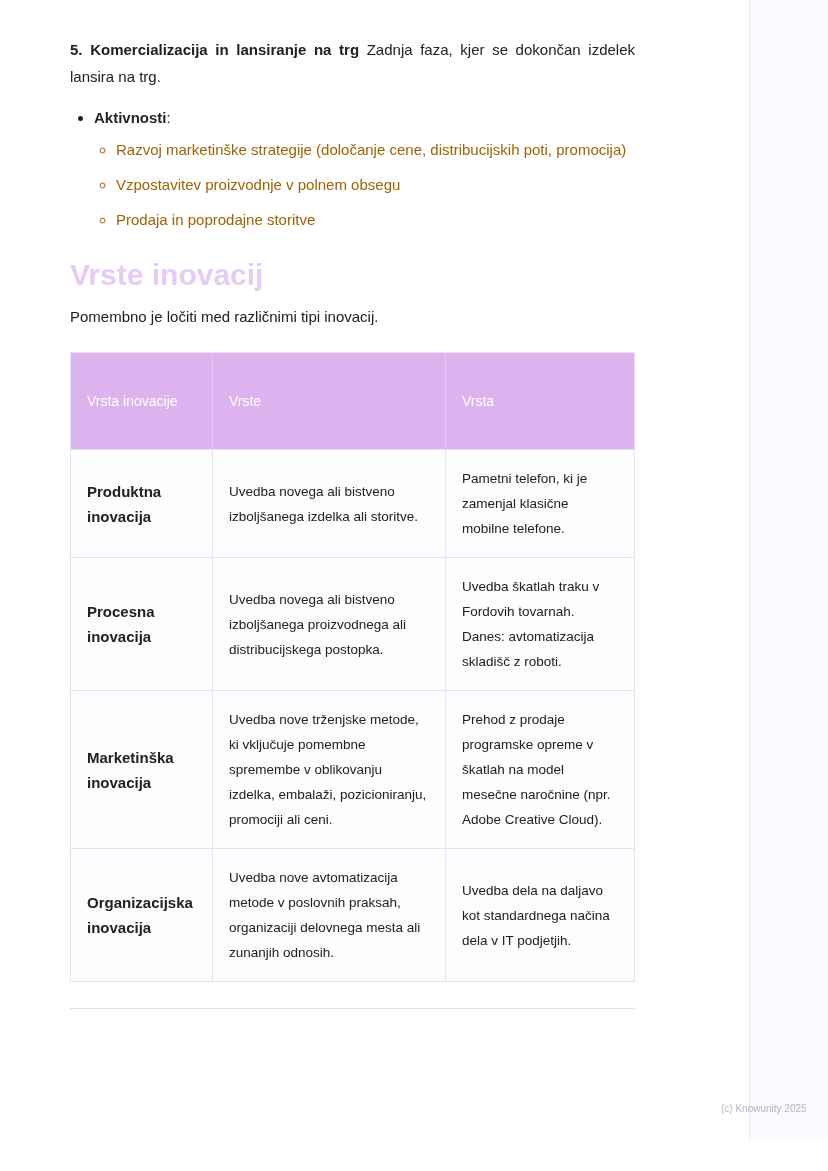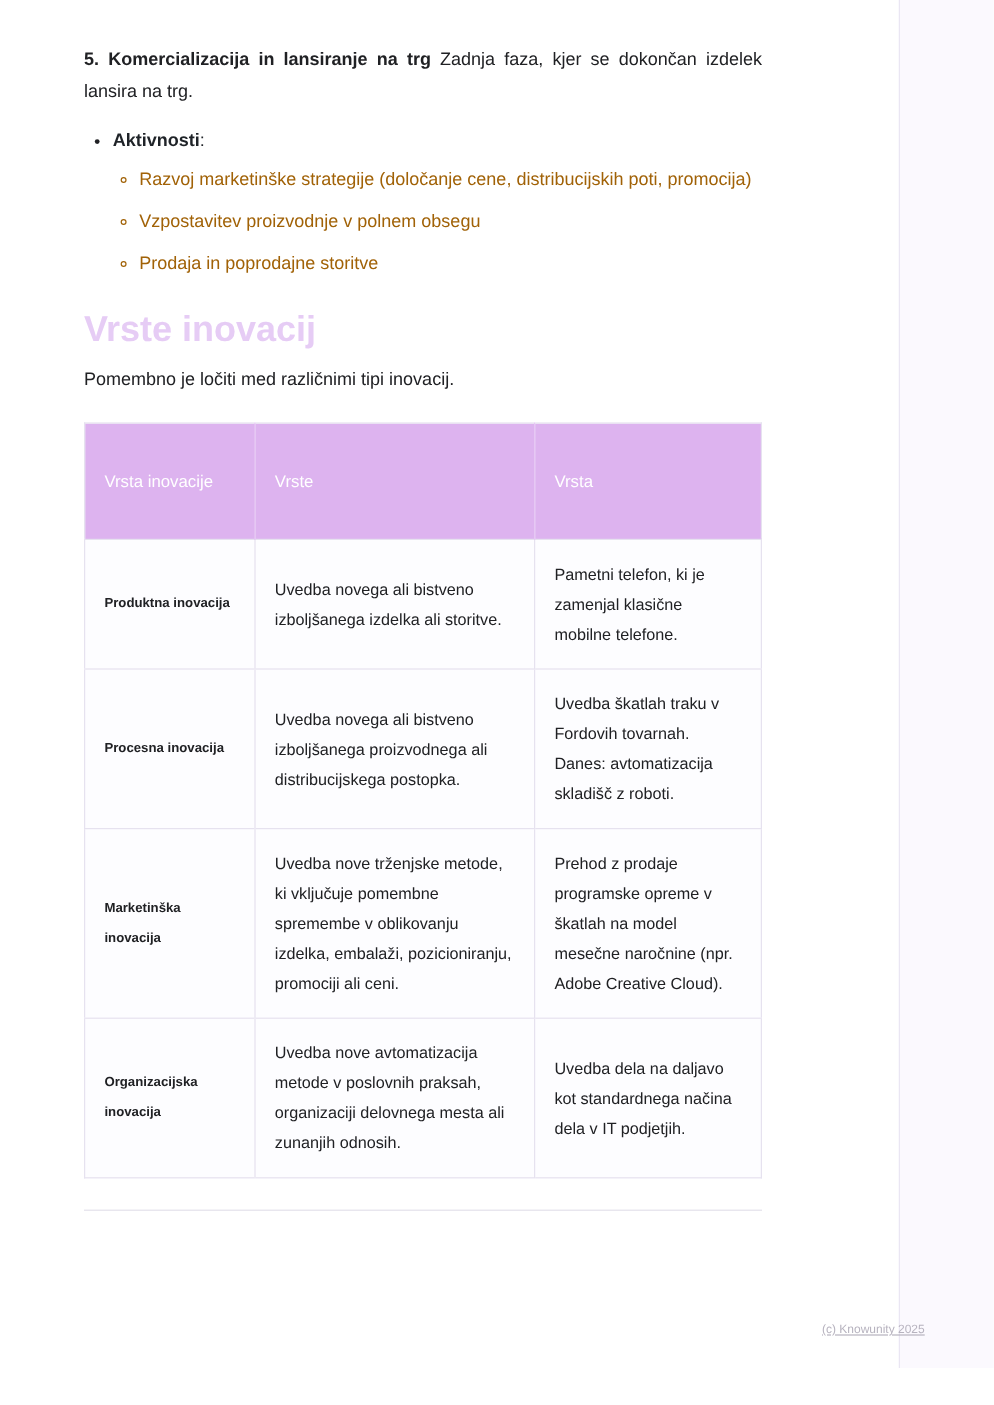--- a/index.html
+++ b/index.html
@@ -111,40 +111,39 @@
     color: #202124;
     padding: 16px 16px;
     vertical-align: middle;
     border-top: 1px solid #e6e2ef;
     border-right: 1px solid #e6e2ef;
     background: #fdfdff;
   }
   table.vrste td:last-child { border-right: none; }
   table.vrste td.first-col {
     font-weight: bold;
-    font-size: 11px;
+    font-size: 15px;
   }
   col.c1 { width: 142px; }
   col.c2 { width: 233px; }
   col.c3 { width: 189px; }
 
   hr.footer-rule {
     border: none;
     border-top: 1px solid #e3e0ea;
     margin: 26px 0 0 0;
     width: 565px;
   }
   .copyright {
     position: absolute;
-    left: 685px;
+    left: 721px;
     top: 1103px;
     font-size: 10px;
     color: #b7b3bf;
     white-space: nowrap;
-    text-decoration: underline;
   }
 </style>
 </head>
 <body>
 
 <div class="page">
 
   <div class="right-strip"></div>
 
   <div class="content">

